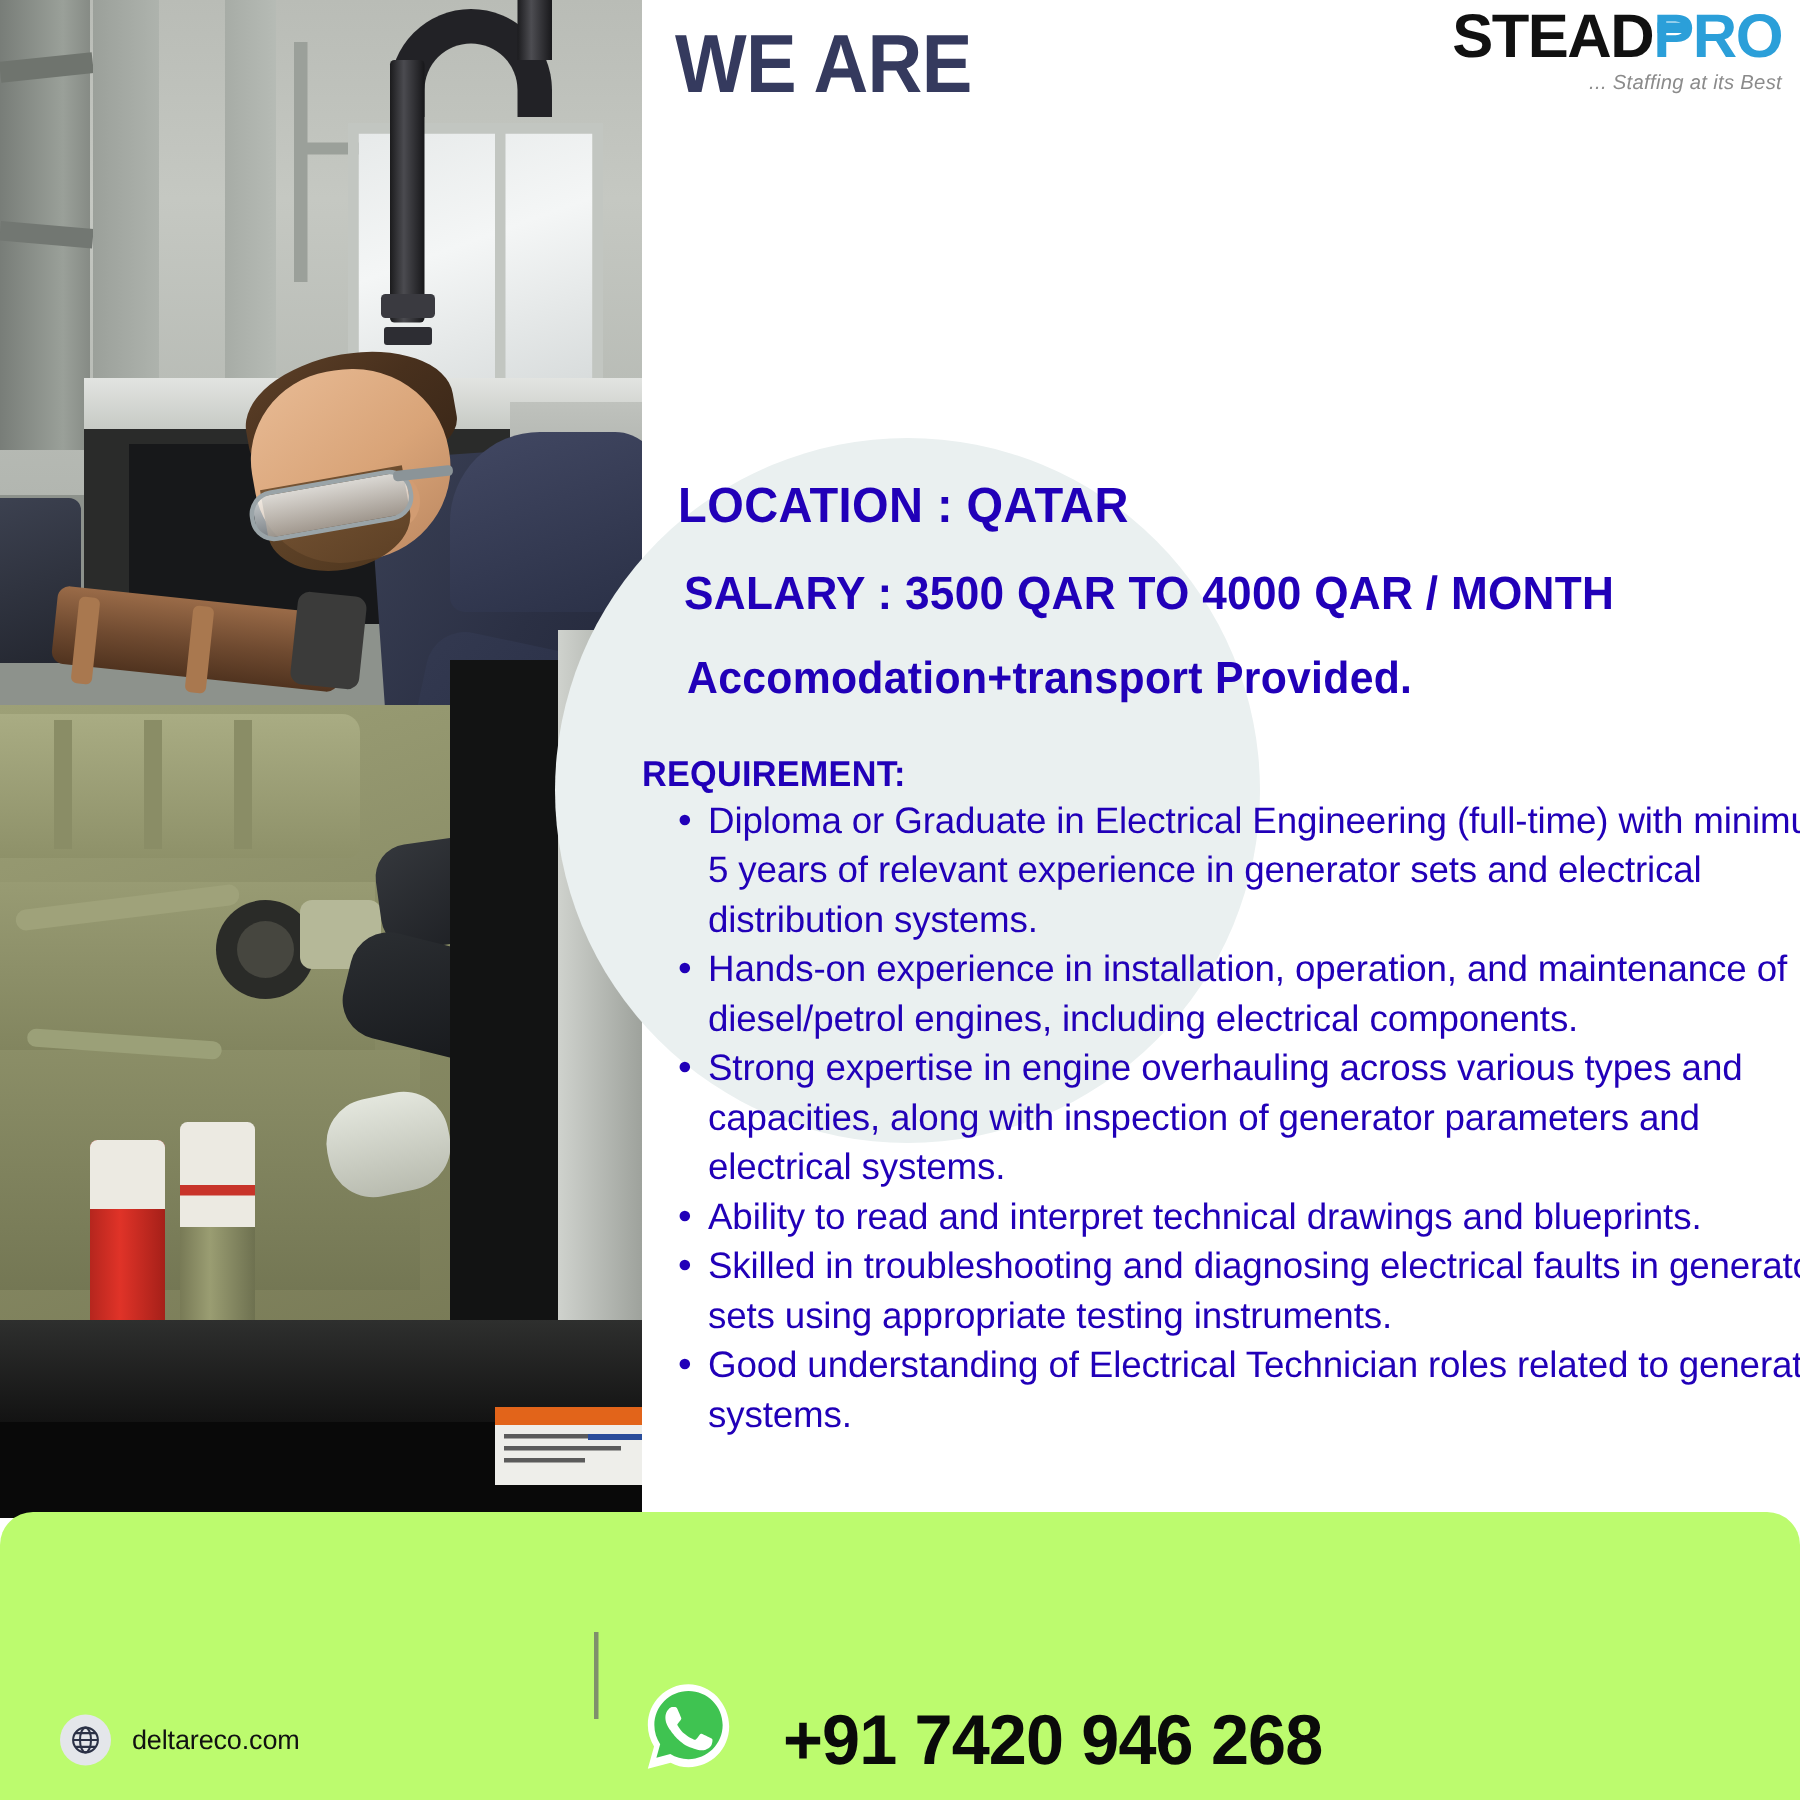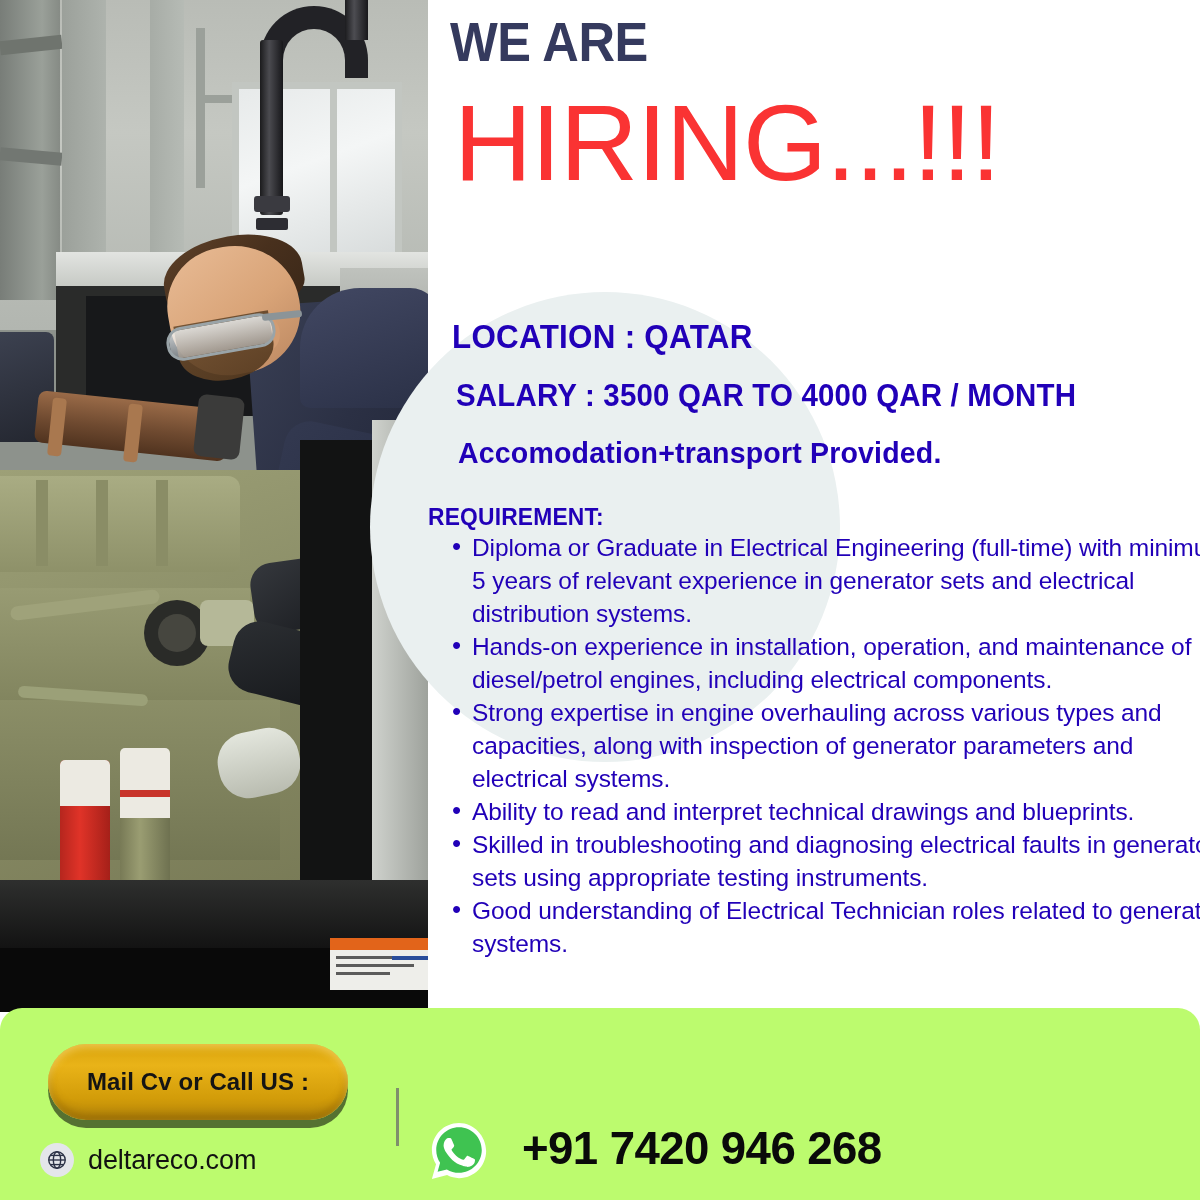--- a/index.html
+++ b/index.html
@@ -225,30 +225,30 @@
     border:none;
   }
   #cta-btn .lbl{
     font-size:24px;font-weight:bold;color:#141414;letter-spacing:.1px;white-space:nowrap;
   }
   #site-row{position:absolute;left:40px;top:135px;display:flex;align-items:center;gap:14px;}
   #site-row .globe-wrap{
     width:34px;height:34px;border-radius:50%;background:#e4e6ea;
     display:flex;align-items:center;justify-content:center;
   }
-  #site-row .site-txt{font-size:27px;color:#111111;letter-spacing:-.1px;}
+  #site-row .site-txt{font-size:18px;color:#111111;letter-spacing:-.1px;}
 
   #divider{position:absolute;left:396px;top:1088px;width:3px;height:58px;background:#7f8f6c;z-index:4;}
 
   #email-row{position:absolute;left:420px;top:30px;display:flex;align-items:center;gap:26px;}
   #email-row .mail-txt{
     font-size:47px;font-weight:bold;color:#0a0a0a;letter-spacing:-1.2px;white-space:nowrap;
     transform:scaleX(0.97);transform-origin:left center;
   }
-  #phone-row{position:absolute;left:428px;top:112px;display:flex;align-items:flex-start;gap:32px;}
+  #phone-row{position:absolute;left:428px;top:112px;display:flex;align-items:flex-end;gap:32px;}
   #phone-row .phone-txt{
     font-size:47px;font-weight:bold;color:#0a0a0a;letter-spacing:-.6px;white-space:nowrap;
     transform:scaleX(0.97);transform-origin:left center;
   }
 </style>
 </head>
 <body>
 
 <div id="poster">
 
@@ -316,45 +316,45 @@
     <div class="ph sticker-l1"></div>
     <div class="ph sticker-l2"></div>
     <div class="ph sticker-l3"></div>
     <div class="ph sticker-blue"></div>
   </div>
 
   <div id="deco-circle"></div>
 
   <div id="content">
 
+    <div id="logo">
+      <div class="wordmark"><span class="w-stead">STEAD</span><span class="e-arrow"><span class="bar"></span></span><span class="w-pro">PRO</span></div>
+      <div class="tag">... Staffing at its Best</div>
+    </div>
 
     <div id="we-are">WE ARE</div>
-    <div id="hiring">HIRING...!!!</div>
 
 
     <div class="infoline" id="loc">LOCATION : QATAR</div>
     <div class="infoline" id="sal">SALARY : 3500 QAR TO 4000 QAR / MONTH</div>
     <div class="infoline" id="acc">Accomodation+transport Provided.</div>
 
     <div id="req-title">REQUIREMENT:</div>
     <ul id="req-list">
       <li>Diploma or Graduate in Electrical Engineering (full-time) with minimum 5 years of relevant experience in generator sets and electrical distribution systems.</li>
       <li>Hands-on experience in installation, operation, and maintenance of diesel/petrol engines, including electrical components.</li>
       <li>Strong expertise in engine overhauling across various types and capacities, along with inspection of generator parameters and electrical systems.</li>
       <li>Ability to read and interpret technical drawings and blueprints.</li>
       <li>Skilled in troubleshooting and diagnosing electrical faults in generator sets using appropriate testing instruments.</li>
       <li>Good understanding of Electrical Technician roles related to generator systems.</li>
     </ul>
   </div>
 
   <div id="footer">
 
-    <div id="cta-btn">
-      <span class="lbl">Mail Cv or Call US :</span>
-    </div>
 
     <div id="site-row">
       <span class="globe-wrap">
         <svg width="22" height="22" viewBox="0 0 24 24" fill="none" stroke="#2b3146" stroke-width="1.5">
           <circle cx="12" cy="12" r="9"></circle>
           <ellipse cx="12" cy="12" rx="4" ry="9"></ellipse>
           <line x1="3" y1="12" x2="21" y2="12"></line>
           <line x1="4.6" y1="7" x2="19.4" y2="7"></line>
           <line x1="4.6" y1="17" x2="19.4" y2="17"></line>
         </svg>

